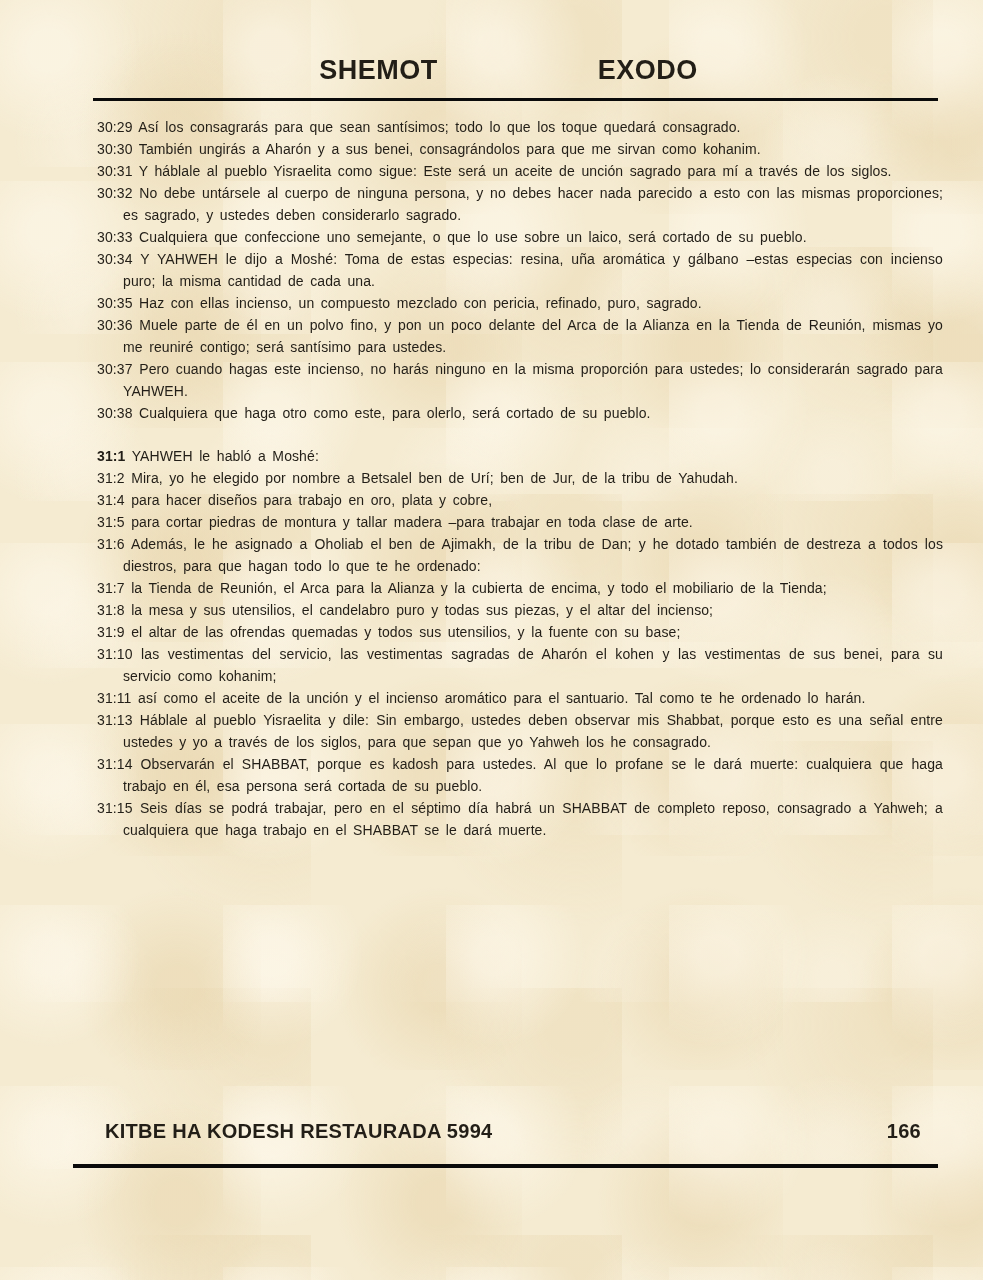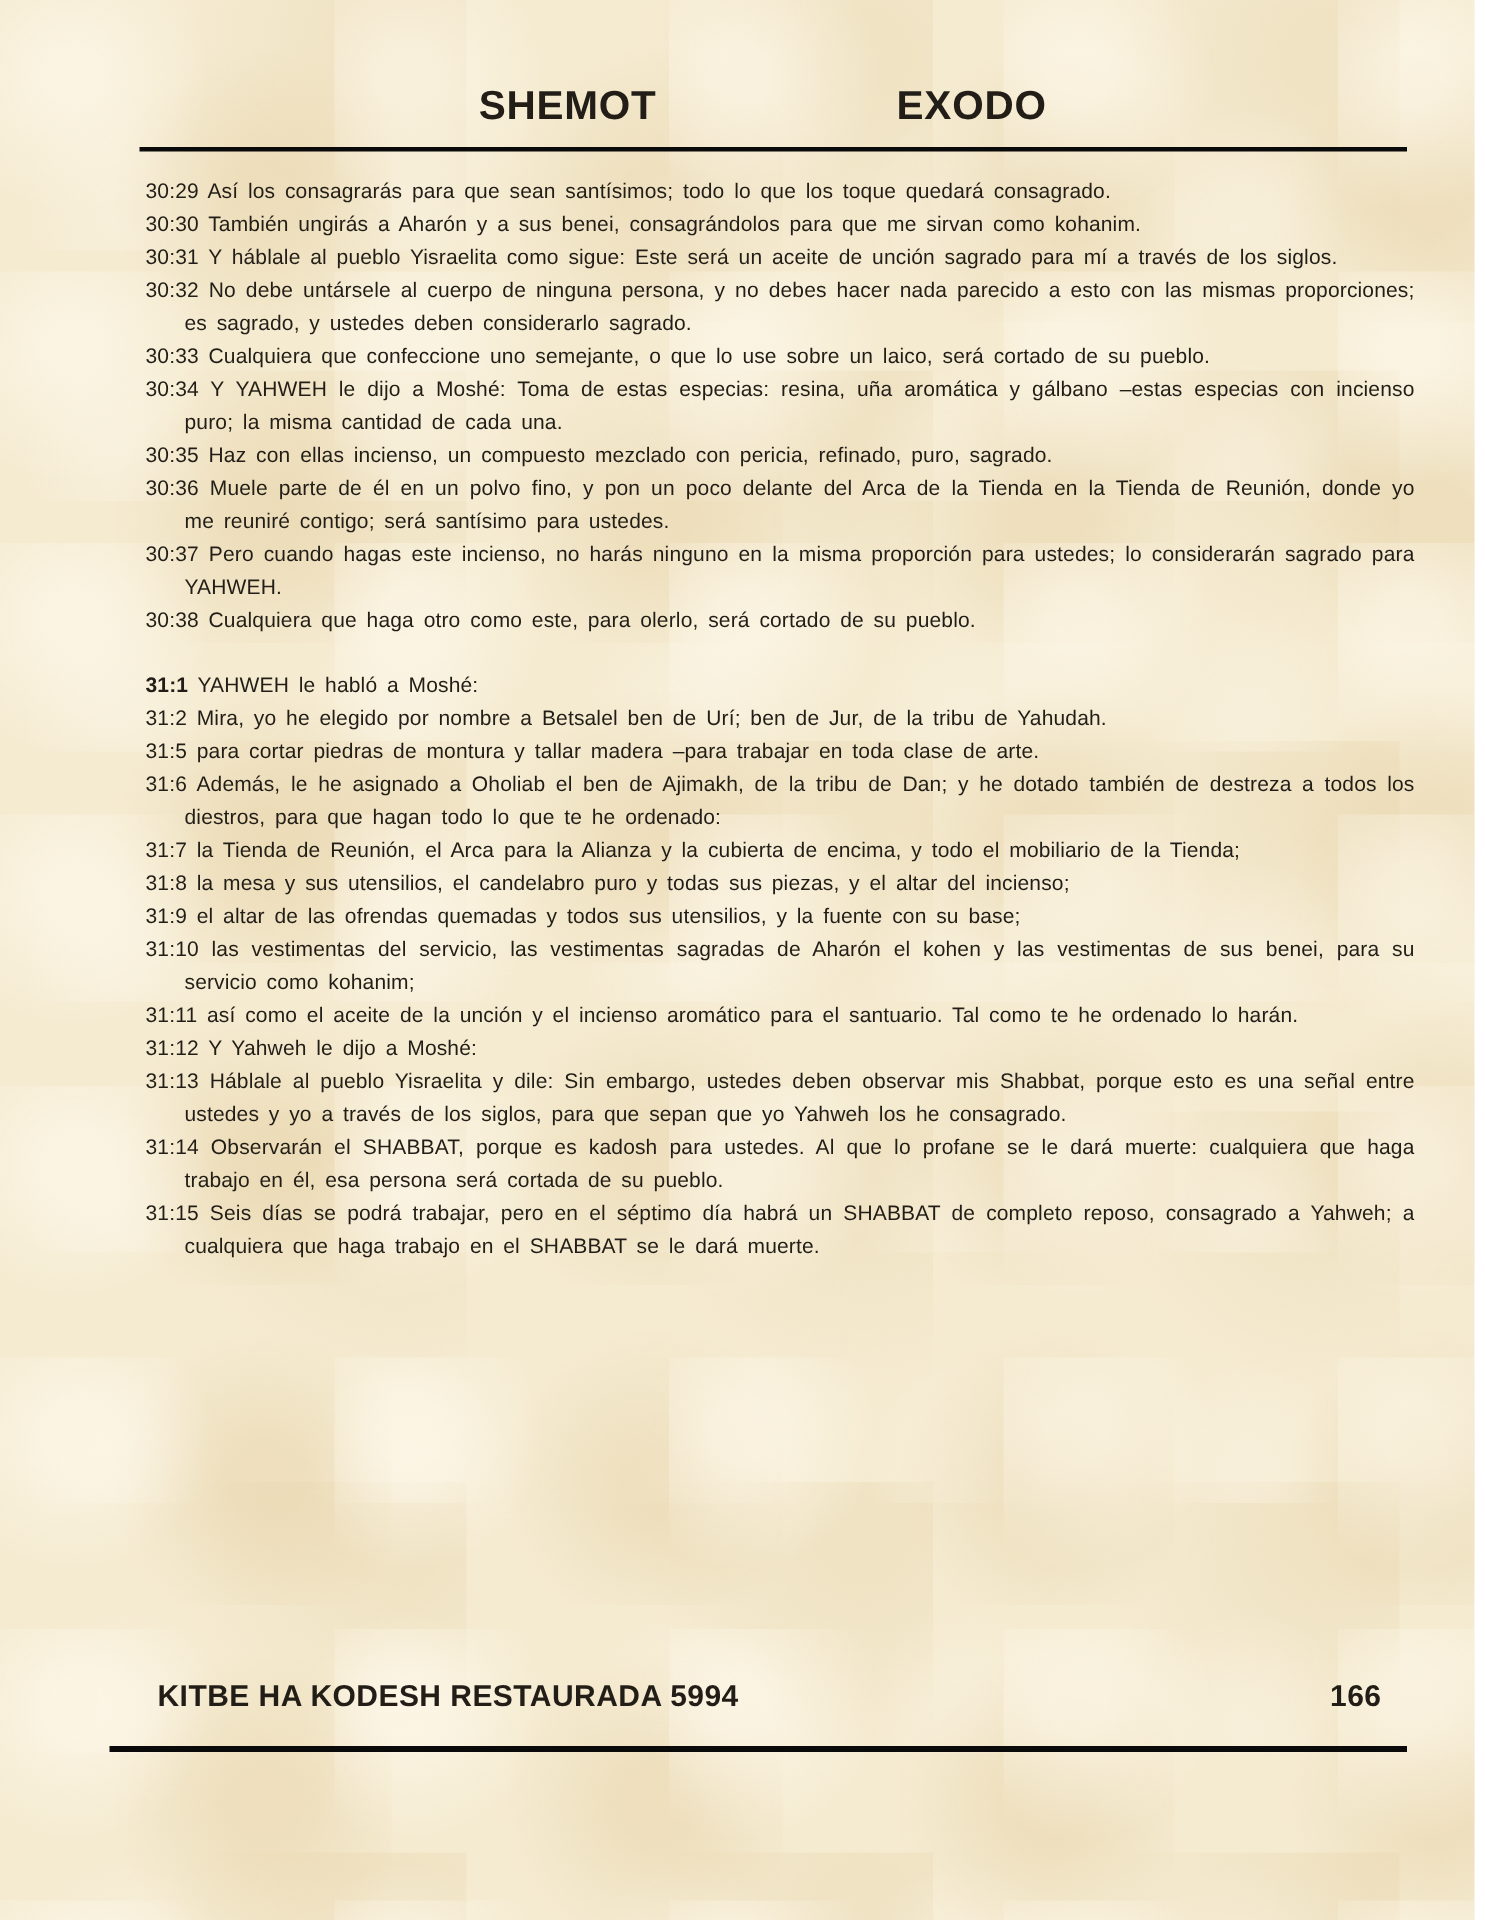--- a/index.html
+++ b/index.html
@@ -91,47 +91,47 @@
   <p class="verse"><span class="ref">30:31</span><span class="vtext"> Y háblale al pueblo Yisraelita como sigue: Este será un aceite de unción sagrado para mí a través de los siglos.</span></p>
 
   <p class="verse"><span class="ref">30:32</span><span class="vtext"> No debe untársele al cuerpo de ninguna persona, y no debes hacer nada parecido a esto con las mismas proporciones; es sagrado, y ustedes deben considerarlo sagrado.</span></p>
 
   <p class="verse"><span class="ref">30:33</span><span class="vtext"> Cualquiera que confeccione uno semejante, o que lo use sobre un laico, será cortado de su pueblo.</span></p>
 
   <p class="verse"><span class="ref">30:34</span><span class="vtext"> Y YAHWEH le dijo a Moshé: Toma de estas especias: resina, uña aromática y gálbano –estas especias con incienso puro; la misma cantidad de cada una.</span></p>
 
   <p class="verse"><span class="ref">30:35</span><span class="vtext"> Haz con ellas incienso, un compuesto mezclado con pericia, refinado, puro, sagrado.</span></p>
 
-  <p class="verse"><span class="ref">30:36</span><span class="vtext"> Muele parte de él en un polvo fino, y pon un poco delante del Arca de la Tienda en la Tienda de Reunión, donde yo me reuniré contigo; será santísimo para ustedes.</span></p>
+  <p class="verse"><span class="ref">30:36</span><span class="vtext"> Muele parte de él en un polvo fino, y pon un poco delante del Arca de la Alianza en la Tienda de Reunión, mismas yo me reuniré contigo; será santísimo para ustedes.</span></p>
 
   <p class="verse"><span class="ref">30:37</span><span class="vtext"> Pero cuando hagas este incienso, no harás ninguno en la misma proporción para ustedes; lo considerarán sagrado para YAHWEH.</span></p>
 
   <p class="verse"><span class="ref">30:38</span><span class="vtext"> Cualquiera que haga otro como este, para olerlo, será cortado de su pueblo.</span></p>
 
   <p class="verse bold-ref chapter-start"><span class="ref">31:1</span><span class="vtext"> YAHWEH le habló a Moshé:</span></p>
 
   <p class="verse"><span class="ref">31:2</span><span class="vtext"> Mira, yo he elegido por nombre a Betsalel ben de Urí; ben de Jur, de la tribu de Yahudah.</span></p>
 
 
+  <p class="verse"><span class="ref">31:4</span><span class="vtext"> para hacer diseños para trabajo en oro, plata y cobre,</span></p>
 
   <p class="verse"><span class="ref">31:5</span><span class="vtext"> para cortar piedras de montura y tallar madera –para trabajar en toda clase de arte.</span></p>
 
   <p class="verse"><span class="ref">31:6</span><span class="vtext"> Además, le he asignado a Oholiab el ben de Ajimakh, de la tribu de Dan; y he dotado también de destreza a todos los diestros, para que hagan todo lo que te he ordenado:</span></p>
 
   <p class="verse"><span class="ref">31:7</span><span class="vtext"> la Tienda de Reunión, el Arca para la Alianza y la cubierta de encima, y todo el mobiliario de la Tienda;</span></p>
 
   <p class="verse"><span class="ref">31:8</span><span class="vtext"> la mesa y sus utensilios, el candelabro puro y todas sus piezas, y el altar del incienso;</span></p>
 
   <p class="verse"><span class="ref">31:9</span><span class="vtext"> el altar de las ofrendas quemadas y todos sus utensilios, y la fuente con su base;</span></p>
 
   <p class="verse"><span class="ref">31:10</span><span class="vtext"> las vestimentas del servicio, las vestimentas sagradas de Aharón el kohen y las vestimentas de sus benei, para su servicio como kohanim;</span></p>
 
   <p class="verse"><span class="ref">31:11</span><span class="vtext"> así como el aceite de la unción y el incienso aromático para el santuario. Tal como te he ordenado lo harán.</span></p>
 
-  <p class="verse"><span class="ref">31:12</span><span class="vtext"> Y Yahweh le dijo a Moshé:</span></p>
 
   <p class="verse"><span class="ref">31:13</span><span class="vtext"> Háblale al pueblo Yisraelita y dile: Sin embargo, ustedes deben observar mis Shabbat, porque esto es una señal entre ustedes y yo a través de los siglos, para que sepan que yo Yahweh los he consagrado.</span></p>
 
   <p class="verse"><span class="ref">31:14</span><span class="vtext"> Observarán el SHABBAT, porque es kadosh para ustedes. Al que lo profane se le dará muerte: cualquiera que haga trabajo en él, esa persona será cortada de su pueblo.</span></p>
 
   <p class="verse"><span class="ref">31:15</span><span class="vtext"> Seis días se podrá trabajar, pero en el séptimo día habrá un SHABBAT de completo reposo, consagrado a Yahweh; a cualquiera que haga trabajo en el SHABBAT se le dará muerte.</span></p>
 
 </div>
 
   <div class="footer-rule"></div>

